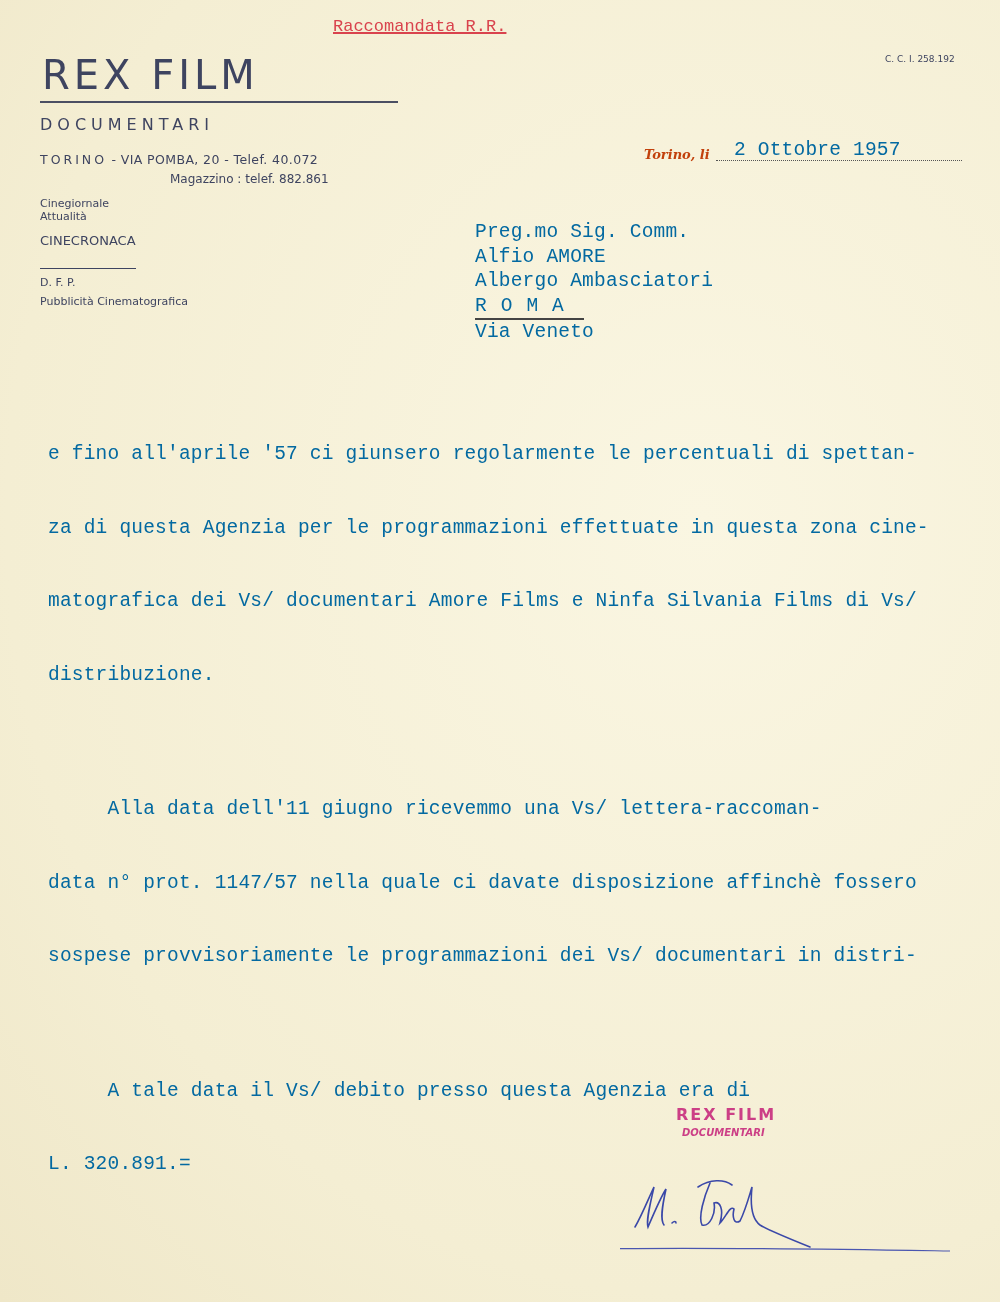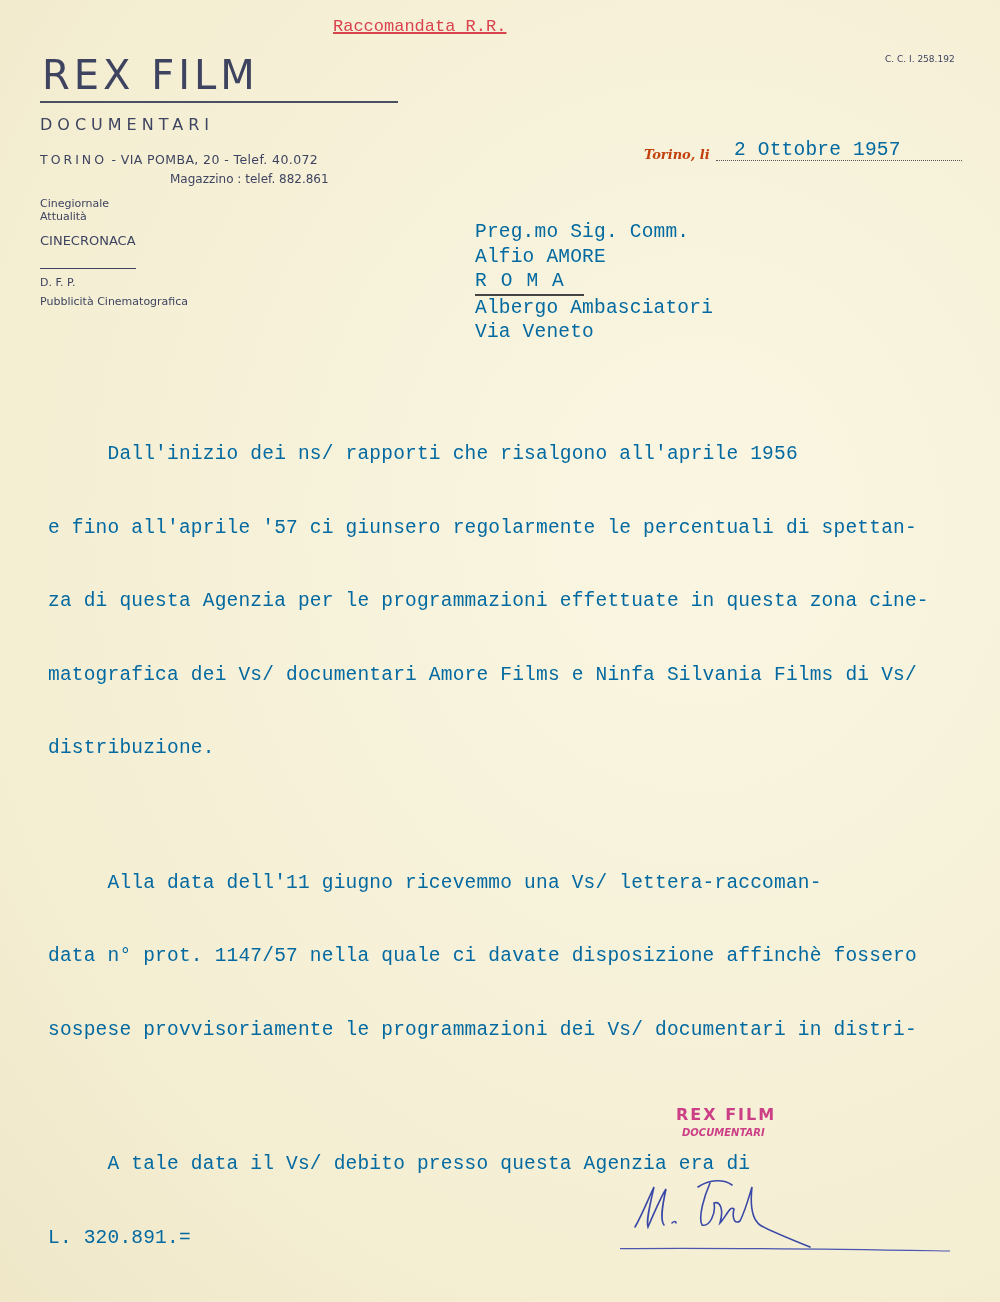--- a/index.html
+++ b/index.html
@@ -56,28 +56,27 @@
 <div class="abs sans small" style="left:40px;top:295px;">Pubblicità Cinematografica</div>
 <div class="abs sans cc">C. C. I. 258.192</div>
 
 <div class="abs date-lbl">Torino, li</div>
 <div class="abs date-dots"></div>
 <div class="abs mono type date-val">2 Ottobre 1957</div>
 
 <div class="abs mono type addr-block">
   <div>Preg.mo Sig. Comm.</div>
   <div>Alfio AMORE</div>
+  <div>Albergo Ambasciatori</div>
   <div><span class="roma">ROMA</span></div>
-  <div>Albergo Ambasciatori</div>
   <div>Via Veneto</div>
 </div>
 
 <div class="abs mono type" style="left:48px;top:393px;width:900px;line-height:24.5px;" id="bodywrap">
   <div class="para">
-    <span class="l">     Dall'inizio dei ns/ rapporti che risalgono all'aprile 1956</span>
     <span class="l">e fino all'aprile '57 ci giunsero regolarmente le percentuali di spettan-</span>
     <span class="l">za di questa Agenzia per le programmazioni effettuate in questa zona cine-</span>
     <span class="l">matografica dei Vs/ documentari Amore Films e Ninfa Silvania Films di Vs/</span>
     <span class="l">distribuzione.</span>
   </div>
   <div class="para">
     <span class="l">     Alla data dell'11 giugno ricevemmo una Vs/ lettera-raccoman-</span>
     <span class="l">data n° prot. 1147/57 nella quale ci davate disposizione affinchè fossero</span>
     <span class="l">sospese provvisoriamente le programmazioni dei Vs/ documentari in distri-</span>
   </div>

